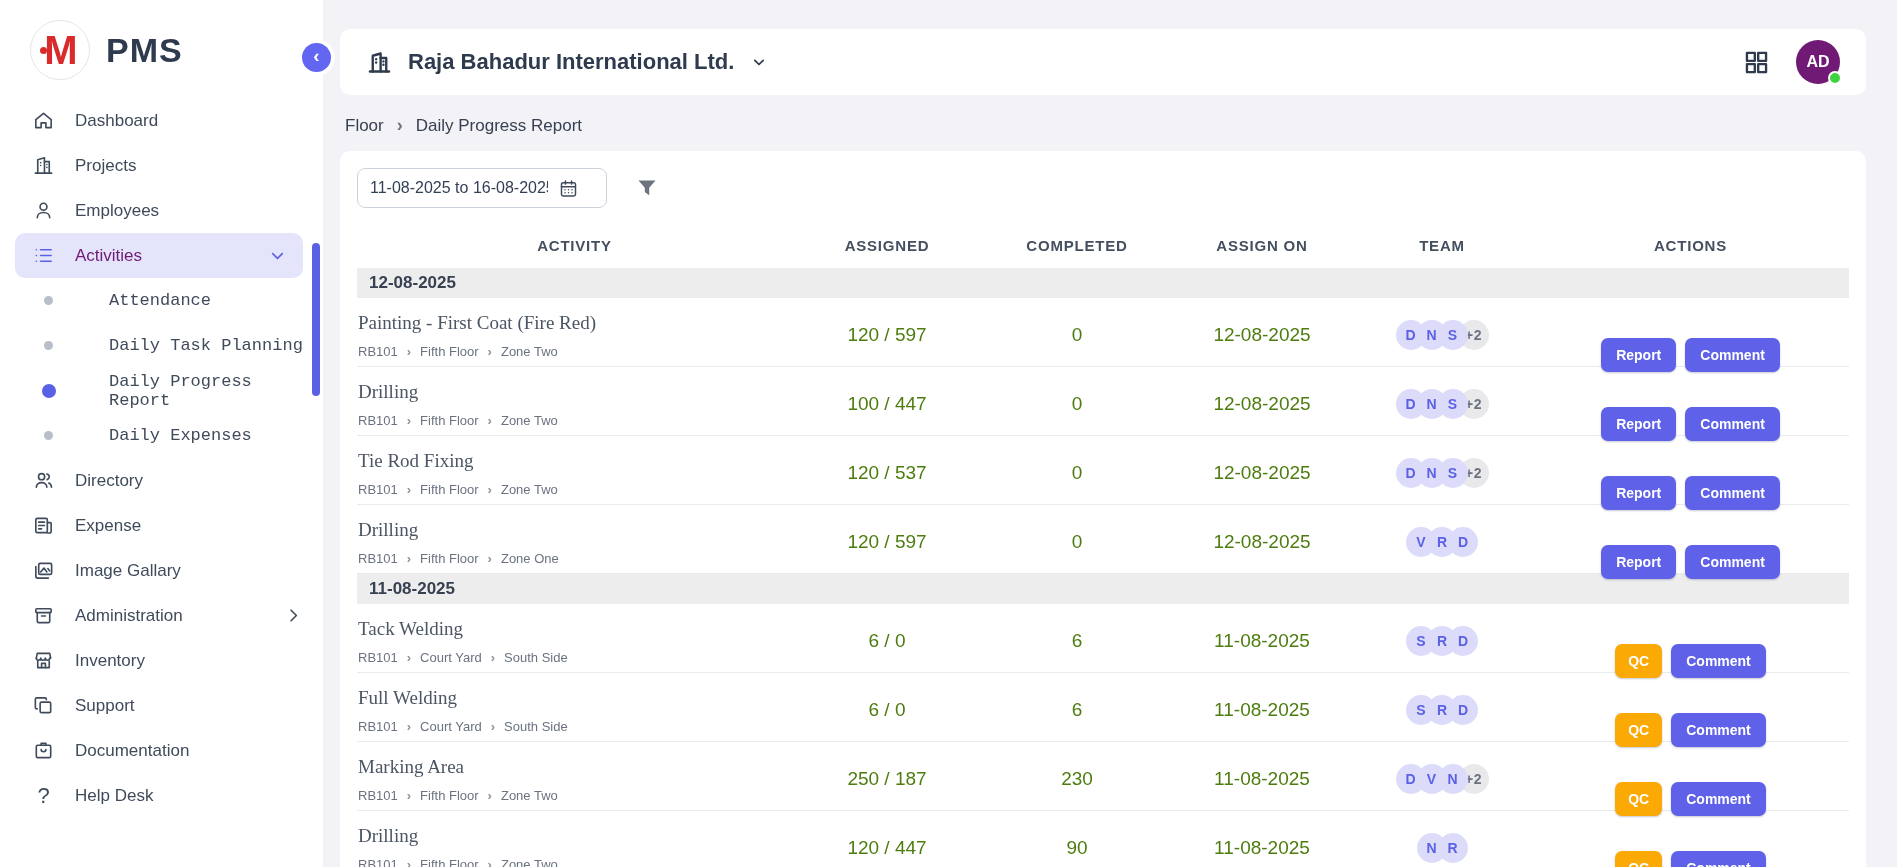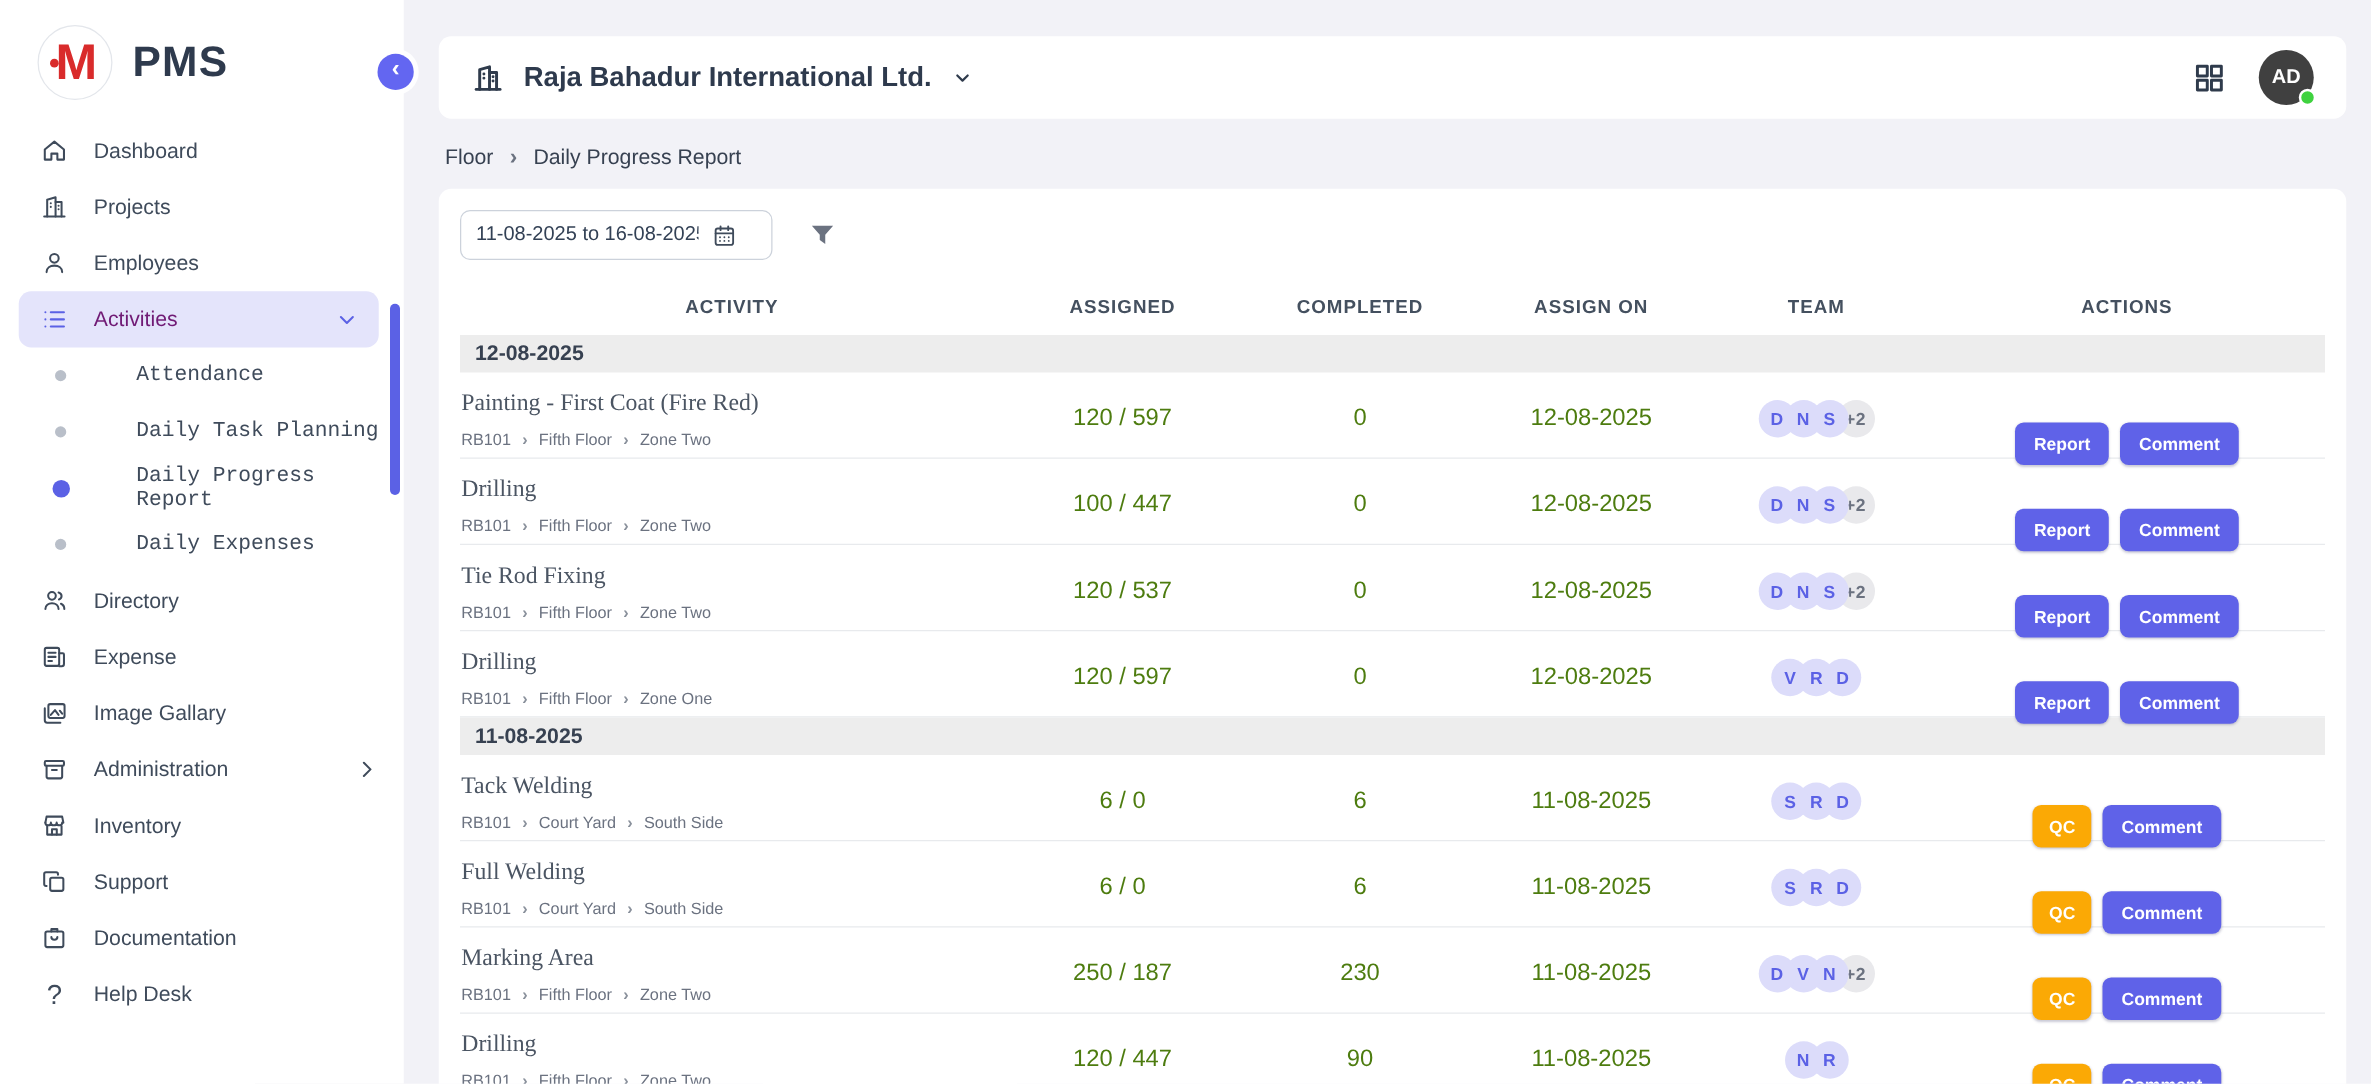--- a/index.html
+++ b/index.html
@@ -50,31 +50,31 @@
     background:#5b61e5; border-radius:4px;
   }
   
   .collapse-btn {
     position:absolute; left:302px; top:43px; width:29px; height:29px; border-radius:50%;
     background:#6366f1; color:#fff; display:flex; align-items:center; justify-content:center;
     font-size:19px; font-weight:700; z-index:6; box-shadow:0 0 0 4px rgba(255,255,255,.9);
     cursor:pointer; padding-bottom:3px;
   }
   
-  .content { position:absolute; left:323px; top:0; width:1574px; height:863px; }
+  .content { position:absolute; left:312px; top:0; width:1574px; height:863px; }
   .topbar {
     margin:29px 20px 0 28px; height:66px; background:#fff; border-radius:10px;
     display:flex; align-items:center; padding:0 26px;
   }
   .company { display:flex; align-items:center; gap:15px; cursor:pointer; }
   .company-name { font-size:22px; font-weight:700; color:#2e3a4d; }
   .topbar-right { margin-left:auto; display:flex; align-items:center; gap:26px; }
   .avatar-wrap { position:relative; cursor:pointer; }
   .avatar {
-    width:44px; height:44px; border-radius:50%; background:#404040; color:#fff;
+    width:44px; height:44px; border-radius:50%; background:#701a75; color:#fff;
     font-size:16px; font-weight:700; display:flex; align-items:center; justify-content:center;
   }
   .online-dot {
     position:absolute; right:-2px; bottom:-1px; width:14px; height:14px; border-radius:50%;
     background:#3fd23f; border:2px solid #fff;
   }
   .breadcrumb { display:flex; align-items:center; gap:13px; margin:20px 0 0 33px; font-size:17px; color:#374151; }
   .crumb-sep::before { content:"›"; color:#6b7280; font-size:18px; font-weight:700; }
   
   .main-card {

